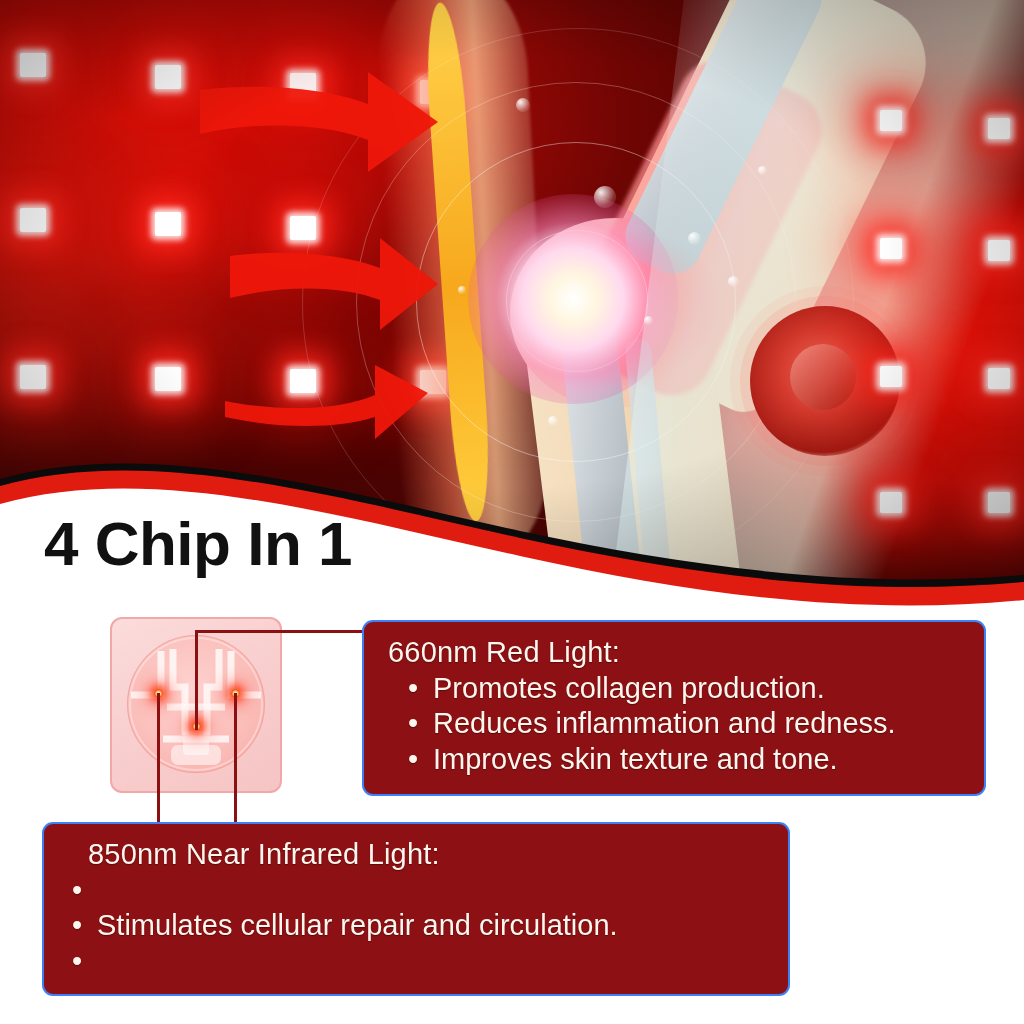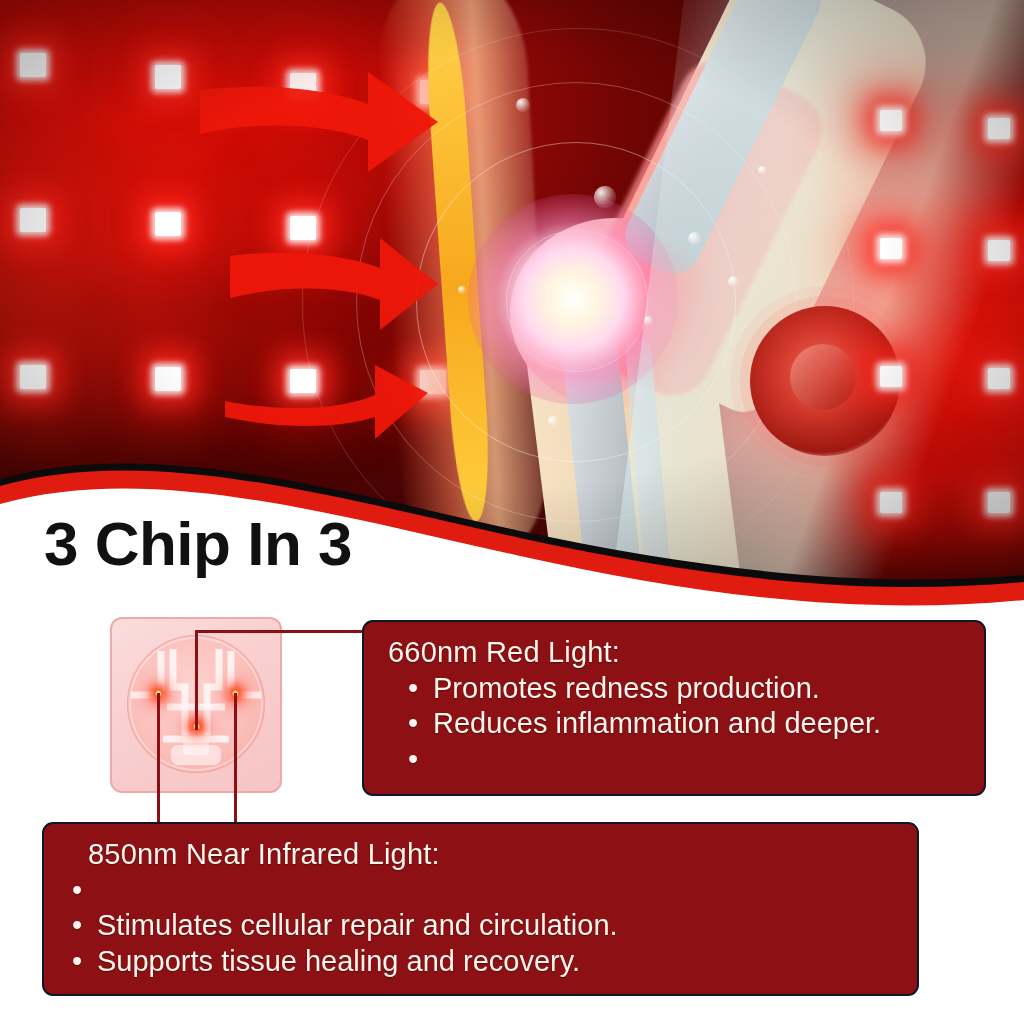--- a/index.html
+++ b/index.html
@@ -157,28 +157,28 @@
     box-shadow:0 0 7px 4px rgba(255,70,30,.85), 0 0 16px 9px rgba(255,40,15,.38);
   }
 
   
   .conn { position:absolute; background:#8a1012; }
 
   
   .infobox {
     position:absolute;
     background:#8c1014;
-    border:2px solid #0f172a;
+    border:2px solid #3b82f6;
     border-radius:11px;
     color:#fdf6ee;
     padding:14px 10px 16px 22px;
     font-family:"Liberation Sans", sans-serif;
   }
   #box-660 { left:362px; top:620px; width:624px; height:176px; }
-  #box-850 { left:42px;  top:822px; width:877px; height:174px; }
+  #box-850 { left:42px;  top:822px; width:748px; height:174px; }
 
   .ib-head { font-size:29px; font-weight:400; letter-spacing:.2px; margin-bottom:2px;
              text-shadow:0 1px 1px rgba(0,0,0,.35); }
   .ib-list { list-style:none; }
   .ib-list li { font-size:29px; line-height:1.22; display:flex; gap:13px;
                 text-shadow:0 1px 1px rgba(0,0,0,.35); }
   .ib-list li .bul { display:inline-block; width:12px; }
   #box-850 .ib-head { margin-left:22px; }
   #box-850 .ib-list li { margin-left:6px; }
   #box-660 .ib-head { margin-left:2px; }
@@ -277,21 +277,21 @@
     <svg width="1024" height="190" viewBox="0 0 1024 190" preserveAspectRatio="none">
 
       <path d="M0 60 C150 18 330 70 520 112 C700 150 860 170 1024 156 L1024 190 L0 190 Z" fill="#ffffff"></path>
 
       <path d="M0 52 C150 10 330 62 520 104 C700 142 860 162 1024 148 L1024 170 C860 186 700 166 520 126 C330 84 150 32 0 74 Z" fill="#e01b10"></path>
 
       <path d="M0 49 C150 7 330 59 520 101 C700 139 860 159 1024 145 L1024 152 C860 167 700 147 520 108 C330 66 150 14 0 56 Z" fill="#0b0b0b"></path>
     </svg>
   </div>
 
-  <div id="title">3 Chip In 3</div>
+  <div id="title">4 Chip In 1</div>
 
   <div id="chip">
     <div class="chip-body"></div>
     <div class="chip-disc">
       <svg width="138" height="138" viewBox="0 0 138 138">
         <g fill="none" stroke="#ffffff" stroke-opacity=".78" stroke-width="7">
           <path d="M34 16 L34 60 L4 60"></path>
           <path d="M104 16 L104 60 L134 60"></path>
           <path d="M46 14 L46 52 L58 52 L58 100"></path>
           <path d="M92 14 L92 52 L80 52 L80 100"></path>
@@ -315,42 +315,42 @@
 
   <div class="conn" style="left:157px; top:693px; width:3px; height:131px;"></div>
 
   <div class="conn" style="left:234px; top:693px; width:3px; height:131px;"></div>
 
   <div class="infobox" id="box-660">
     <div class="ib-head">660nm Red Light:</div>
     <ul class="ib-list">
       <li>
         <span class="bul">•</span>
-        <span>Promotes redness production.</span>
-      </li>
-      <li>
-        <span class="bul">•</span>
-        <span>Reduces inflammation and deeper.</span>
-      </li>
-      <li>
-        <span class="bul">•</span>
+        <span>Promotes collagen production.</span>
+      </li>
+      <li>
+        <span class="bul">•</span>
+        <span>Reduces inflammation and redness.</span>
+      </li>
+      <li>
+        <span class="bul">•</span>
+        <span>Improves skin texture and tone.</span>
       </li>
     </ul>
   </div>
 
   <div class="infobox" id="box-850">
     <div class="ib-head">850nm Near Infrared Light:</div>
     <ul class="ib-list">
       <li>
         <span class="bul">•</span>
       </li>
       <li>
         <span class="bul">•</span>
         <span>Stimulates cellular repair and circulation.</span>
       </li>
       <li>
         <span class="bul">•</span>
-        <span>Supports tissue healing and recovery.</span>
       </li>
     </ul>
   </div>
 
 </div>
 
 </body></html>

